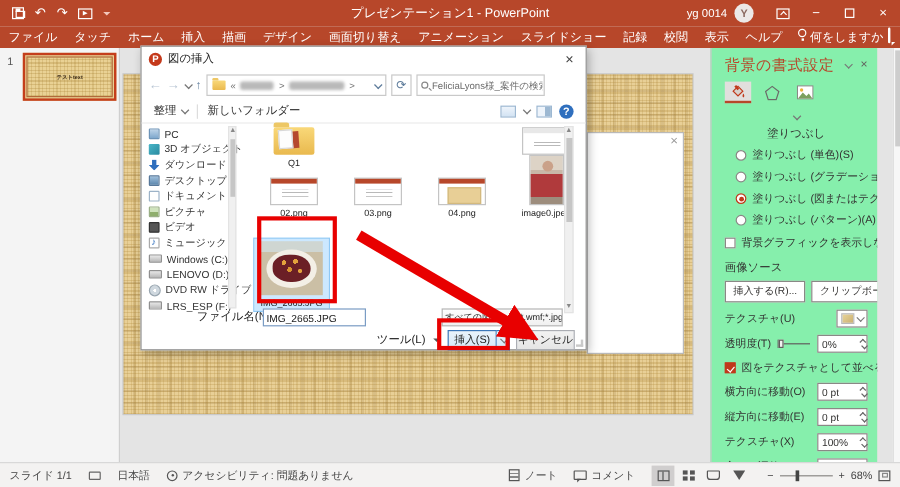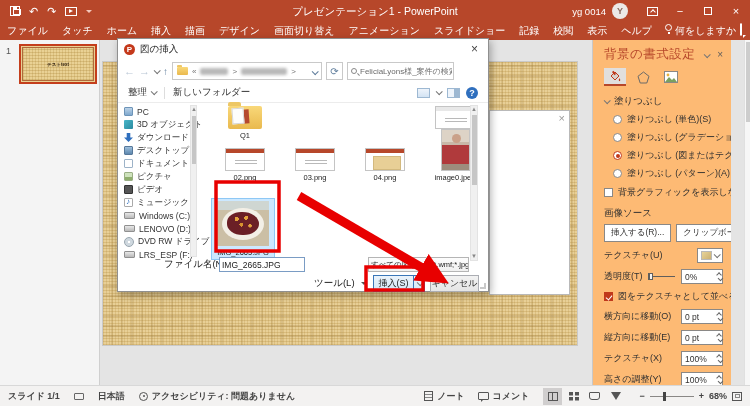--- a/index.html
+++ b/index.html
@@ -149,28 +149,28 @@
   .btn { border:1px solid #abadb3; background:linear-gradient(#f2f2f2,#e5e5e5); font-size:9px; color:#222; display:flex; align-items:center; justify-content:center; }
   .insert-btn { position:absolute; left:255px; top:0; width:41px; height:17px; border:1px solid #3a76b8; background:linear-gradient(#eaf3fb,#d3e7f7); }
   .insert-split { position:absolute; left:296px; top:0; width:11px; height:17px; border:1px solid #3a76b8; border-left:none; background:linear-gradient(#eaf3fb,#d3e7f7); display:flex; align-items:center; justify-content:center; }
   .cancel-btn { position:absolute; left:312px; top:0; width:49px; height:17px; }
   .resize-grip { position:absolute; right:2px; bottom:2px; width:6px; height:6px; border-right:2px solid #c9c9c9; border-bottom:2px solid #c9c9c9; }
 
   
   .annot { position:absolute; left:0; top:0; width:750px; height:406px; pointer-events:none; z-index:40; }
 
   
-  .fmt-panel { position:absolute; left:592px; top:40px; width:139px; height:345px; background:#fdba74; border-left:1px solid #c8c8c8; padding:6px 8px 0 11px; color:#323130; font-size:9.5px; overflow:hidden; }
+  .fmt-panel { position:absolute; left:592px; top:40px; width:139px; height:345px; background:#86efac; border-left:1px solid #c8c8c8; padding:6px 8px 0 11px; color:#323130; font-size:9.5px; overflow:hidden; }
   .fmt-head { display:flex; align-items:center; }
   .fmt-title { font-size:12.5px; color:#b7472a; letter-spacing:.5px; flex:1; }
   .fmt-head .hic { color:#605e5c; margin-left:8px; font-size:10px; }
   .fmt-tabs { display:flex; gap:6px; margin-top:5px; }
   .ftab { width:22px; height:18px; display:flex; align-items:center; justify-content:center; }
   .ftab.sel { background:#e1dfdd; border-bottom:2px solid #b7472a; }
-  .sec-head { display:flex; align-items:center; gap:5px; margin-top:9px; color:#323130; }
+  .sec-head { display:flex; align-items:center; gap:5px; margin-top:9px; color:#323130;flex-direction:column; }
   .radio-row { display:flex; align-items:center; gap:5px; margin:5px 0 0 9px; font-size:9px; white-space:nowrap; }
   .radio { width:9px; height:9px; border:1px solid #8a8886; border-radius:50%; background:#fff; flex:none; }
   .radio.on { border:1px solid #c0391b; position:relative; }
   .radio.on::after { content:''; position:absolute; inset:1.5px; border-radius:50%; background:#c0391b; }
   .check-row { display:flex; align-items:center; gap:5px; margin-top:6px; font-size:9px; white-space:nowrap; }
   .cbox { width:9px; height:9px; border:1px solid #8a8886; background:#fff; flex:none; position:relative; }
   .cbox.on { background:#c0391b; border-color:#c0391b; }
   .cbox.on::after { content:''; position:absolute; left:2px; top:0.5px; width:3px; height:5px; border-right:1.5px solid #fff; border-bottom:1.5px solid #fff; transform:rotate(40deg); }
   .src-label { margin-top:8px; }
   .src-btns { display:flex; gap:5px; margin-top:4px; }
@@ -184,21 +184,21 @@
   .slider::before { content:''; position:absolute; left:-1px; top:-3px; width:1px; height:7px; background:#605e5c; }
   .slider .knob { position:absolute; left:0; top:-3px; width:4px; height:7px; background:#f3f2f1; border:1px solid #605e5c; }
   .spin { width:42px; height:15px; border:1px solid #8a8886; background:#fff; display:flex; align-items:center; font-size:8.5px; padding-left:3px; position:relative; }
   .spin .arrows { position:absolute; right:1px; top:0; height:100%; display:flex; flex-direction:column; justify-content:center; gap:1px; }
   .spin .arrows .chev { width:3.5px; height:3.5px; border-color:#666; }
 
   .panel-scroll { position:absolute; left:744px; top:40px; width:6px; height:345px; background:#f7f7f7; border-left:1px solid #e0e0e0; }
   .panel-scroll .thumb-s { position:absolute; left:1px; top:2px; width:4px; height:80px; background:#cdcdcd; }
 
   
-  .statusbar { position:absolute; left:0; top:385px; width:750px; height:21px; background:#f3f2f1; border-top:1px solid #d8d8d8; display:flex; align-items:center; font-size:9px; color:#444; padding:0 8px;font-weight:bold; }
+  .statusbar { position:absolute; left:0; top:385px; width:750px; height:21px; background:#f3f2f1; border-top:1px solid #d8d8d8; display:flex; align-items:center; font-size:9px; color:#444; padding:0 8px; }
   .sb-item { display:flex; align-items:center; gap:4px; margin-right:14px; white-space:nowrap; }
   .kbd-ic { width:10px; height:7px; border:1px solid #666; border-radius:1px; }
   .acc-ic { width:9px; height:9px; border:1px solid #555; border-radius:50%; position:relative; }
   .acc-ic::after { content:''; position:absolute; left:3px; top:2px; width:2px; height:2px; background:#555; border-radius:50%; }
   .sb-right { margin-left:auto; display:flex; align-items:center; }
   .sb-right .sb-item { margin-right:0; margin-left:13px; }
   .note-ic { width:9px; height:10px; border:1px solid #555; background:repeating-linear-gradient(0deg,transparent 0 2px,#888 2px 3px); }
   .cmt-ic { width:11px; height:8px; border:1px solid #555; border-radius:1px; position:relative; }
   .cmt-ic::after { content:''; position:absolute; left:2px; bottom:-3px; border-left:3px solid #555; border-bottom:3px solid transparent; }
   .viewbtn { width:19px; height:17px; display:flex; align-items:center; justify-content:center; margin-left:2px; }

